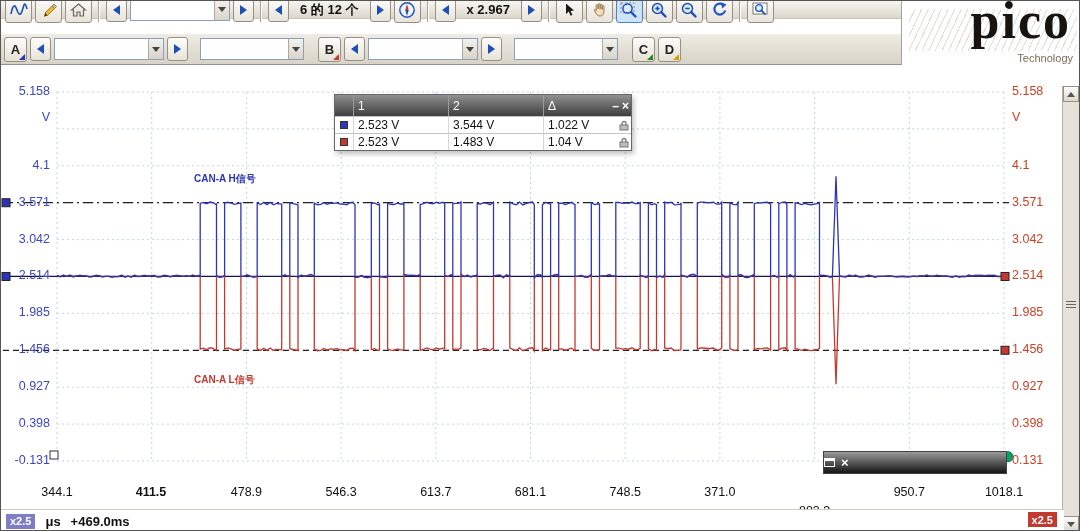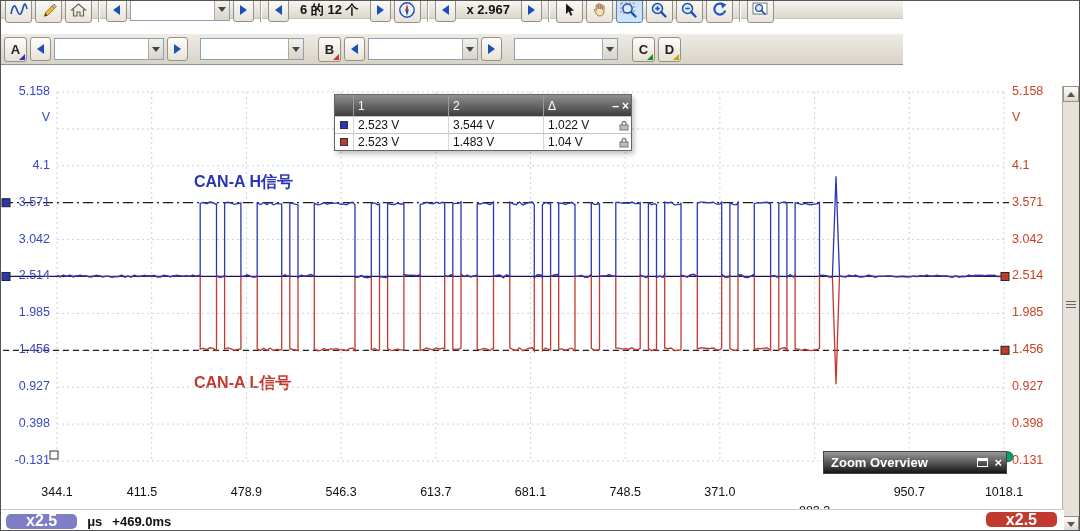--- a/index.html
+++ b/index.html
@@ -33,21 +33,21 @@
   .logo .word{position:absolute;right:8px;top:-10px;font-family:"Liberation Serif",serif;font-weight:bold;font-size:52px;color:#17140f;letter-spacing:2px}
   .logo .sub{position:absolute;right:6px;bottom:1px;font-size:11px;color:#7c6c56}
 
   
   #chart-area{position:absolute;left:0;top:64px;width:1063px;height:467px;background:#fff}
   #plot-svg{position:absolute;left:0;top:-64px;width:1080px;height:531px;pointer-events:none}
   .ylab{position:absolute;font-size:12.5px;width:48px;white-space:nowrap}
   .ylab.left{left:1px;text-align:right;color:#3b47c0}
   .ylab.right{left:1011px;text-align:left;color:#cc4125}
   .xlab{position:absolute;top:420px;font-size:12.5px;color:#111;transform:translateX(-50%);white-space:nowrap}
-  .anno{position:absolute;font-size:16px;font-weight:bold;white-space:nowrap}
+  .anno{position:absolute;font-size:10px;font-weight:bold;white-space:nowrap}
 
   
   .mtable{position:absolute;left:333px;top:29px;width:298px;background:#fff;border:1px solid #666;box-shadow:2px 3px 5px rgba(0,0,0,.25);font-size:12px;z-index:5}
   .mt-head{display:flex;height:21px;background:linear-gradient(#909090,#3e3e3e);color:#fff;align-items:center}
   .mt-row{display:flex;height:17px;background:#fff;border-top:1px solid #c4c4c4;align-items:center;color:#111}
   .mt-c0{width:18px;display:flex;align-items:center;justify-content:center;height:100%}
   .mt-c1,.mt-c2{width:95px;padding-left:4px;height:100%;display:flex;align-items:center;border-left:1px solid #9b9b9b}
   .mt-c3{width:62px;padding-left:4px;height:100%;display:flex;align-items:center;border-left:1px solid #9b9b9b}
   .mt-c4{width:26px;height:100%;display:flex;align-items:center;justify-content:flex-end;gap:3px;padding-right:2px}
   .mt-row .mt-c1,.mt-row .mt-c2,.mt-row .mt-c3{border-left:1px solid #d6d6d6}
@@ -64,21 +64,21 @@
   .vscroll{position:absolute;right:0;top:85px;width:17px;height:446px;background:#e6e2da;border-left:1px solid #b5b0a6}
   .sbtn{position:absolute;left:0;width:16px;height:16px;background:linear-gradient(#fdfdfb,#dcd8ce);border:1px solid #969184;display:flex;align-items:center;justify-content:center;cursor:pointer}
   .sbtn.up{top:0}.sbtn.dn{bottom:0}
   .sbtn i{width:0;height:0;border-left:4px solid transparent;border-right:4px solid transparent}
   .sbtn.up i{border-bottom:5px solid #555}
   .sbtn.dn i{border-top:5px solid #555}
   .grip{position:absolute;left:3px;top:215px;width:10px;height:1px;background:#666;box-shadow:0 3px 0 #666,0 6px 0 #666;cursor:grab}
 
   
   .status{position:absolute;left:0;top:508px;width:1063px;height:23px;background:#fff;display:flex;align-items:center;gap:10px;padding-left:5px;border-top:1px solid #cfcabf}
-  .zbadge{display:inline-flex;align-items:center;justify-content:center;height:15px;padding:0 20px;font-size:16px;font-weight:bold;color:#fff;border-radius:5px;cursor:pointer}
+  .zbadge{display:inline-flex;align-items:center;justify-content:center;height:15px;padding:0 4px;font-size:11px;font-weight:bold;color:#fff;border-radius:0;cursor:pointer}
   .stext{font-size:13px;font-weight:bold;color:#111}
   .badge-right{position:absolute;right:22px;top:511px}
 </style>
 </head>
 <body>
 
 <div class="app">
 
   <div class="tb tb1">
     <button class="tbtn">
@@ -223,20 +223,25 @@
         <span class="val"></span>
         <span class="dd">
           <i></i>
         </span>
       </div>
     <span class="gap8"></span>
     <button class="chbtn"><span>C</span><i class="corner corner-c" style="border-bottom-color: rgb(30, 138, 30);"></i></button>
     <button class="chbtn"><span>D</span><i class="corner corner-d" style="border-bottom-color: rgb(200, 162, 0);"></i></button>
   </div>
 
+  <div class="logo">
+    <div class="stripes"></div>
+    <div class="word">pico</div>
+    <div class="sub">Technology</div>
+  </div>
 
   <div id="chart-area">
     <div class="anno" id="anno-h" style="left: 193px; top: 107px; color: rgb(43, 53, 181);">CAN-A H信号</div>
     <div class="anno" id="anno-l" style="left: 193px; top: 308px; color: rgb(194, 58, 47);">CAN-A L信号</div>
 
     <div class="mtable">
       <div class="mt-head">
         <div class="mt-c0" style="border-left:none"></div>
         <div class="mt-c1">1</div>
         <div class="mt-c2">2</div>
@@ -270,21 +275,20 @@
         <div class="mt-c4">
             <svg width="10" height="11">
               <rect x="1" y="5" width="8" height="5" fill="#bdbdbd" stroke="#777"></rect>
               <path d="M3 5 V3.5 a2 2 0 0 1 4 0 V5" fill="none" stroke="#777" stroke-width="1.3"></path>
             </svg>
           </div>
       </div>
     </div>
 
     <div class="zo">
-      <span class="t">Zoom Overview</span>
       <span class="zo-restore"></span>
       <span class="zo-close">×</span>
     </div>
 
     <svg id="plot-svg">
         <line x1="56" y1="91" x2="56" y2="460" stroke="#c3d5e4" stroke-dasharray="2 3"></line>
         <line x1="150.7" y1="91" x2="150.7" y2="460" stroke="#c3d5e4" stroke-dasharray="2 3"></line>
         <line x1="245.39999999999995" y1="91" x2="245.39999999999995" y2="460" stroke="#c3d5e4" stroke-dasharray="2 3"></line>
         <line x1="340.0999999999999" y1="91" x2="340.0999999999999" y2="460" stroke="#c3d5e4" stroke-dasharray="2 3"></line>
         <line x1="434.8" y1="91" x2="434.8" y2="460" stroke="#c3d5e4" stroke-dasharray="2 3"></line>
@@ -333,21 +337,21 @@
       <div class="ylab right" style="top: 277.279px;">1.456</div>
       <div class="ylab left" style="top: 314.186px;">0.927</div>
       <div class="ylab right" style="top: 314.186px;">0.927</div>
       <div class="ylab left" style="top: 351.093px;">0.398</div>
       <div class="ylab right" style="top: 351.093px;">0.398</div>
       <div class="ylab left" style="top: 388px;">-0.131</div>
       <div class="ylab right" style="top: 388px;">0.131</div>
       <div class="ylab left" style="top: 45.3721px;">V</div>
       <div class="ylab right" style="top: 45.3721px;">V</div>
       <div class="xlab" style="left: 56px;">344.1</div>
-      <div class="xlab" style="left: 141px;">411.5</div>
+      <div class="xlab" style="left: 150px; font-weight: bold;">411.5</div>
       <div class="xlab" style="left: 245.4px;">478.9</div>
       <div class="xlab" style="left: 340.1px;">546.3</div>
       <div class="xlab" style="left: 434.8px;">613.7</div>
       <div class="xlab" style="left: 529.5px;">681.1</div>
       <div class="xlab" style="left: 624.2px; text-align: center;">748.5</div>
       <div class="xlab" style="left: 718.9px;">371.0</div>
       <div class="xlab" style="left: 813.6px; margin-top: 19px;">883.3</div>
       <div class="xlab" style="left: 908.3px; text-align: center;">950.7</div>
       <div class="xlab" style="left: 1003px;">1018.1</div>
     </div>

